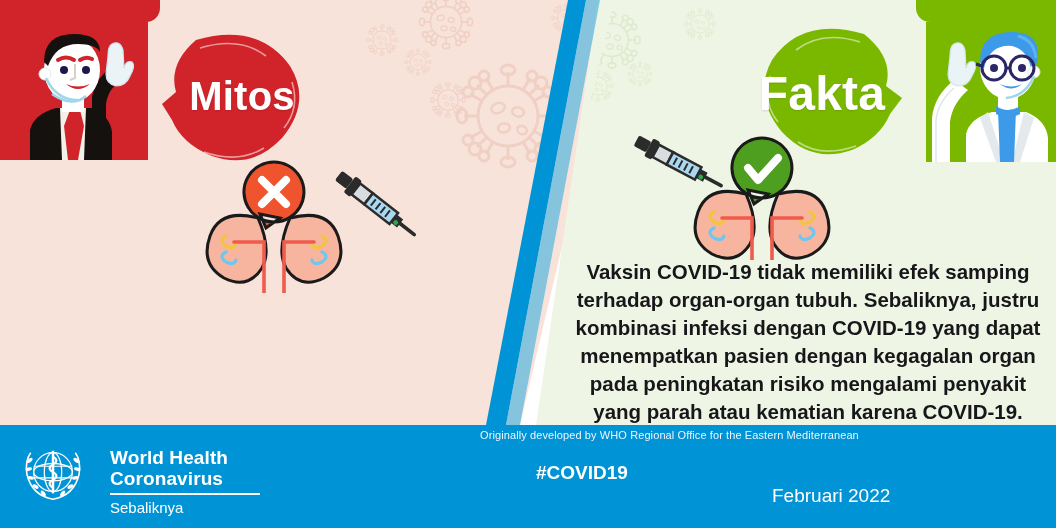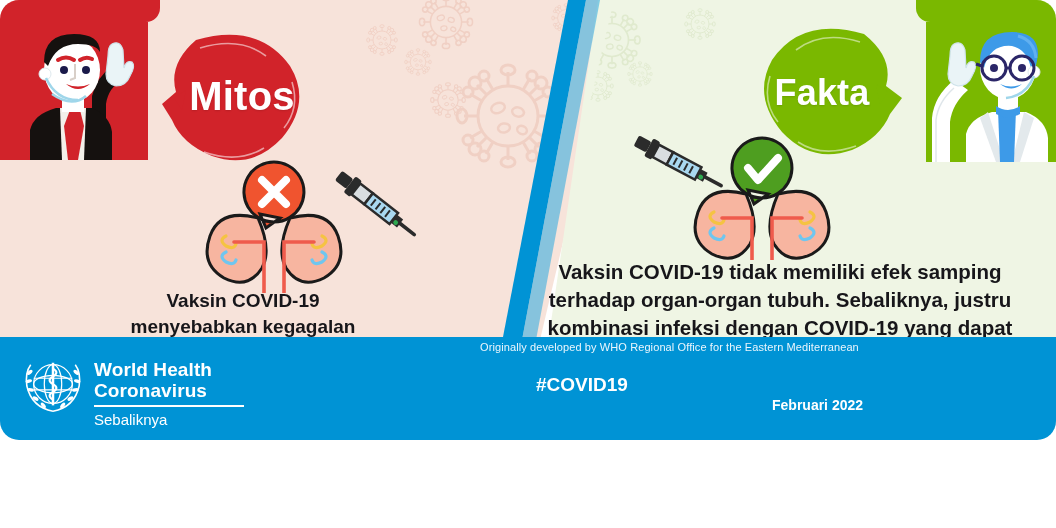--- a/index.html
+++ b/index.html
@@ -1,21 +1,21 @@
 <!DOCTYPE html>
 <html><head>
 <meta charset="utf-8">
 <style>
   html,body{margin:0;padding:0;}
   body{
     width:1056px;height:528px;overflow:hidden;
     font-family:"Liberation Sans", sans-serif;
     background:#ffffff;
   }
-  #poster{position:relative;width:1056px;height:440px;overflow:hidden;border-radius:19px;}
+  #poster{position:relative;width:1056px;height:528px;overflow:hidden;}
 
   
   .half{position:absolute;top:0;height:425px;}
   .half-myth{left:0;width:620px;background:#f7e3da;
     clip-path:polygon(0 0, 620px 0, 520px 425px, 0 425px);}
   .half-fact{right:0;width:520px;background:#eff5e4;
     clip-path:polygon(62px 0, 520px 0, 520px 425px, 0 425px);}
   .divider{position:absolute;top:0;left:0;width:1056px;height:425px;}
 
   
@@ -32,38 +32,38 @@
 
   
   .bubble{position:absolute;display:flex;align-items:center;justify-content:center;}
   .bubble-myth{left:160px;top:28px;width:148px;height:140px;}
   .bubble-fact{left:752px;top:22px;width:152px;height:142px;}
   .bubble-label{
     position:relative;z-index:3;color:#ffffff;font-weight:bold;
     letter-spacing:.2px;text-shadow:0 1px 2px rgba(0,0,0,.12);
   }
   .bubble-myth .bubble-label{font-size:40px;transform:translate(8px,-2px);}
-  .bubble-fact .bubble-label{font-size:36px;transform:translate(-6px,0px);}
+  .bubble-fact .bubble-label{font-size:48px;transform:translate(-6px,0px);}
 
   
   .copy{position:absolute;color:#17161a;font-weight:bold;text-align:center;}
   .copy-myth{left:118px;top:288px;width:250px;font-size:19px;line-height:26px;}
-  .copy-fact{left:540px;top:258px;width:480px;font-size:20.5px;line-height:28px;}
+  .copy-fact{left:568px;top:258px;width:480px;font-size:20.5px;line-height:28px;}
 
   
   .footer{position:absolute;left:0;bottom:0;width:1056px;height:103px;background:#0093d5;}
-  .who-logo{position:absolute;left:22px;top:18px;display:flex;align-items:flex-start;gap:10px;}
+  .who-logo{position:absolute;left:22px;top:18px;display:flex;align-items:flex-start;gap:26px;}
   .who-emblem{width:62px;height:62px;flex:0 0 62px;}
   .who-words{padding-top:4px;}
   .who-line{color:#fff;font-weight:bold;font-size:19px;line-height:21px;letter-spacing:.1px;}
   .who-rule{width:150px;height:2px;background:#fff;margin:4px 0 4px 0;}
   .who-country{color:#fff;font-size:15px;line-height:17px;}
   .credit{position:absolute;left:480px;top:4px;color:#eaf6fd;font-size:11px;letter-spacing:.1px;}
   .hashtags{position:absolute;left:536px;top:35px;color:#fff;font-weight:bold;font-size:19px;line-height:25px;}
-  .date{position:absolute;left:772px;top:60px;color:#fff;font-weight:bold;font-size:14px;}
+  .date{position:absolute;left:772px;top:60px;color:#fff;font-weight:normal;font-size:19px;}
 </style>
 </head>
 <body>
 
 <div id="poster">
 
   <div class="half half-myth"></div>
   <div class="half half-fact"></div>
 
   <svg class="divider" viewBox="0 0 1056 425">
@@ -234,21 +234,20 @@
       <rect x="14" y="2" width="8" height="20" rx="2" fill="#2b2b2b"></rect>
       <rect x="22" y="5" width="16" height="14" fill="#d9dde0" stroke="#2b2b2b" stroke-width="2.5"></rect>
       <rect x="38" y="5" width="32" height="14" fill="#a9d8f0" stroke="#2b2b2b" stroke-width="2.5"></rect>
       <path d="M44,8 L44,16 M50,8 L50,16 M56,8 L56,16 M62,8 L62,16" stroke="#2b2b2b" stroke-width="2"></path>
       <rect x="70" y="7" width="8" height="10" fill="#2b2b2b"></rect>
       <circle cx="74" cy="14" r="2.4" fill="#2ea84f"></circle>
       <path d="M78,12 L96,12" stroke="#2b2b2b" stroke-width="3.6" stroke-linecap="round"></path>
     </g>
   </svg>
 
-  <div class="copy copy-myth">Vaksin COVID-19 menyebabkan kegagalan organ.</div>
 
   <div class="char-panel char-fact">
     <svg viewBox="0 0 130 140" width="130" height="140">
 
       <path d="M6,140 L6,96 Q8,74 28,58 L42,68 Q26,82 24,100 L24,140 Z" fill="#ffffff"></path>
       <path d="M10,140 L10,98 Q12,80 28,66" stroke="#dfe6ea" stroke-width="1.5" fill="none"></path>
 
       <path d="M28,22 Q36,18 39,28 L40,46 Q42,38 48,40 Q52,44 46,54 Q42,64 32,64 Q22,62 22,52 L24,34 Q24,24 28,22 Z" fill="#eaf4f7" stroke="#cfe3ea" stroke-width="1.2"></path>
 
       <path d="M40,140 L40,112 Q44,96 66,90 L100,90 Q120,98 122,116 L122,140 Z" fill="#ffffff"></path>

